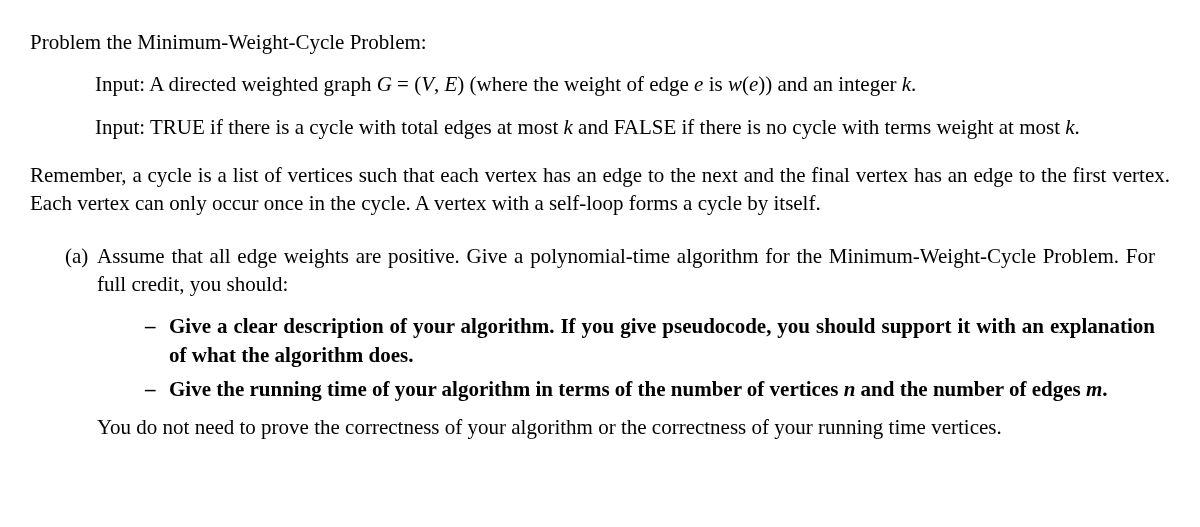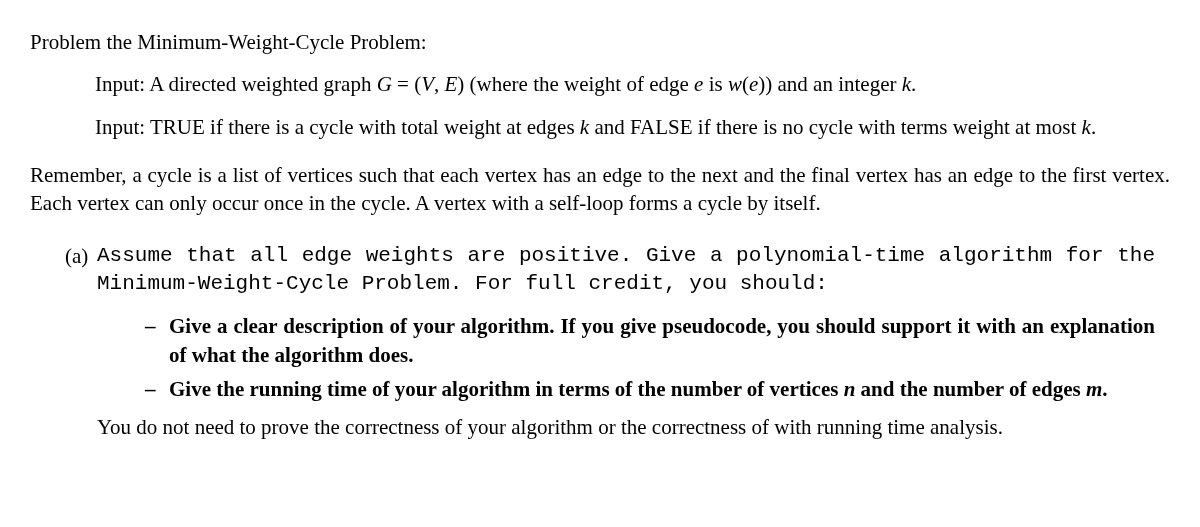--- a/index.html
+++ b/index.html
@@ -29,21 +29,20 @@
       margin-right: 15px;
       margin-top: 24px;
       margin-bottom: 14px;
       text-align: justify;
     }
     .part-label {
       flex: 0 0 32px;
     }
     .part-body {
       flex: 1;
-      font-family: Liberation Mono, monospace;
     }
     .bullet-row {
       display: flex;
       margin-left: 115px;
       margin-right: 15px;
       margin-bottom: 6px;
       text-align: justify;
     }
     .bullet-mark {
       flex: 0 0 24px;
@@ -75,21 +74,21 @@
 
 <div class="block">
   <span>Problem the </span><span class="bold">Minimum-Weight-Cycle Problem</span><span>:</span>
 </div>
 
 <div class="block indent-1">
   <span class="bold">Input</span><span>: A directed weighted graph </span><span class="math">G</span><span> = (</span><span class="math">V</span><span>, </span><span class="math">E</span><span>) (where the weight of edge </span><span class="math">e</span><span> is </span><span class="math">w</span><span>(</span><span class="math">e</span><span>)</span><span>) and an integer </span><span class="math">k</span><span>.</span>
 </div>
 
 <div class="block indent-1">
-  <span class="bold">Input</span><span>: TRUE if there is a cycle with total weight at edges </span><span class="math">k</span><span> and FALSE if there is no cycle with terms weight at most </span><span class="math">k</span><span>.</span>
+  <span class="bold">Input</span><span>: TRUE if there is a cycle with total edges at most </span><span class="math">k</span><span> and FALSE if there is no cycle with terms weight at most </span><span class="math">k</span><span>.</span>
 </div>
 
 <div class="block justify" style="margin-top:20px;">
   <span>Remember, a cycle is a list of vertices such that each vertex has an edge to the next and the final vertex has an edge to the first vertex. Each vertex can only occur once in the cycle. A vertex with a self-loop forms a cycle by itself.</span>
 </div>
 
 <div class="part-row">
   <div class="part-label">(a)</div>
   <div class="part-body">Assume that all edge weights are positive. Give a polynomial-time algorithm for the Minimum-Weight-Cycle Problem. For full credit, you should:</div>
 </div>
@@ -99,13 +98,13 @@
   <div class="bullet-body">Give a clear description of your algorithm. If you give pseudocode, you should support it with an explanation of what the algorithm does.</div>
 </div>
 
 <div class="bullet-row">
   <div class="bullet-mark">–</div>
   <div class="bullet-body">
     <span>Give the running time of your algorithm in terms of the number of vertices </span><span class="math">n</span><span> and the number of edges </span><span class="math">m</span><span>.</span>
   </div>
 </div>
 
-<div class="closing bold">You do not need to prove the correctness of your algorithm or the correctness of with running time analysis.</div>
+<div class="closing bold">You do not need to prove the correctness of your algorithm or the correctness of your running time vertices.</div>
 
 </body></html>

